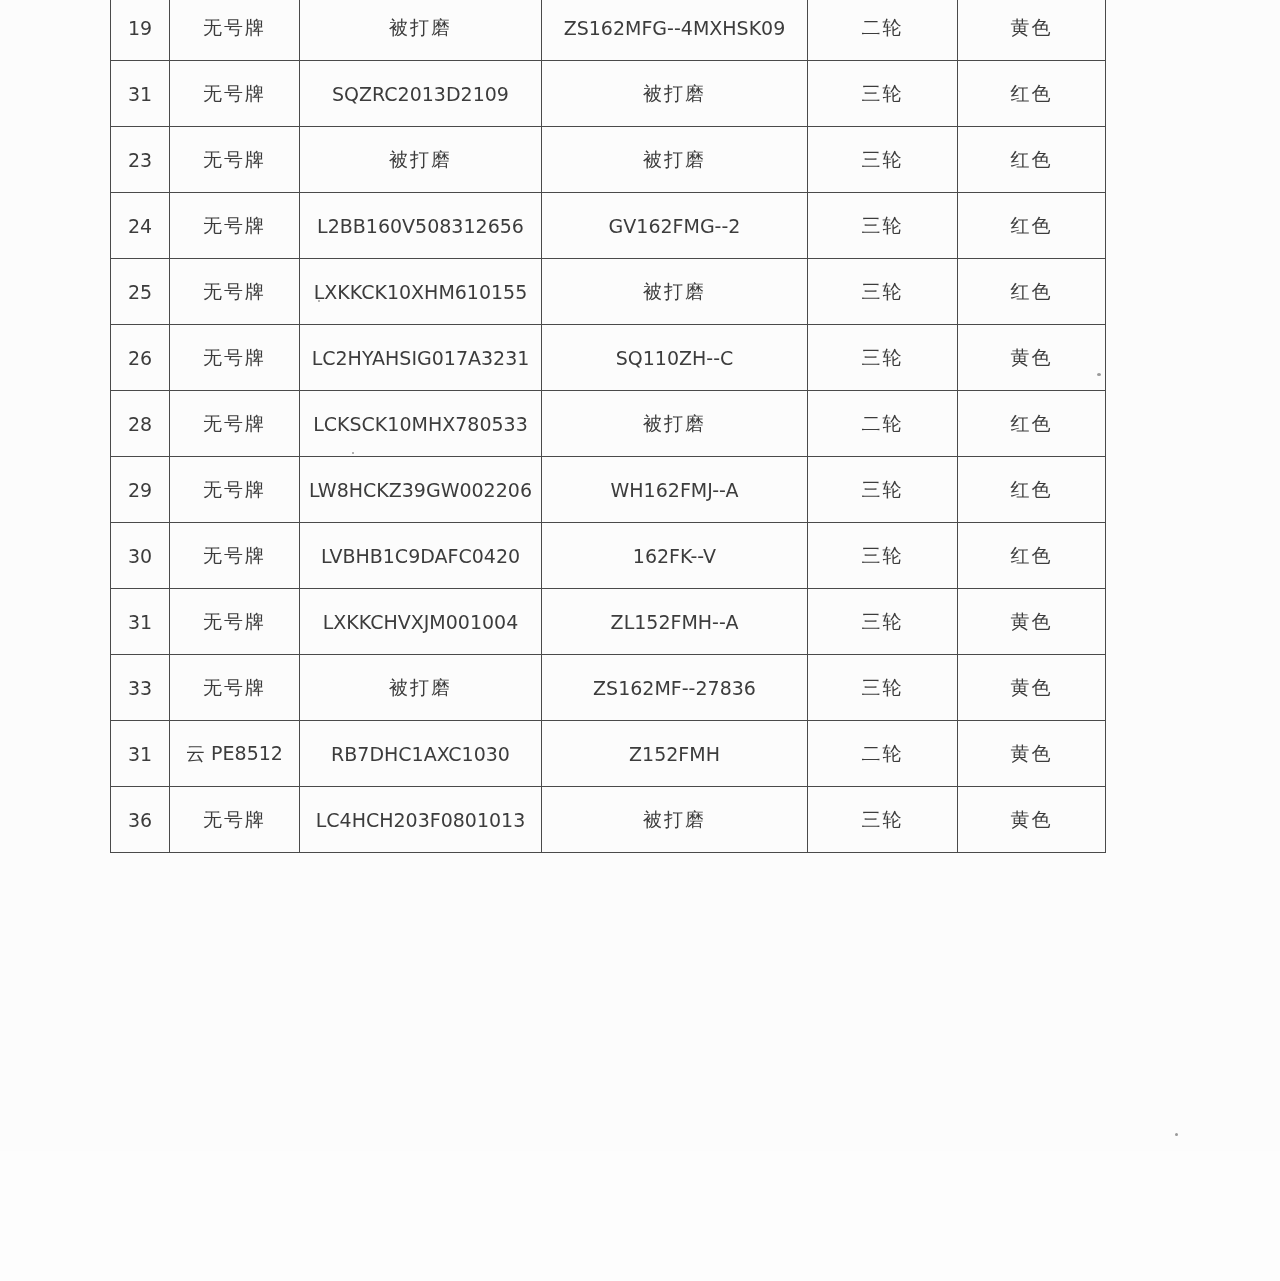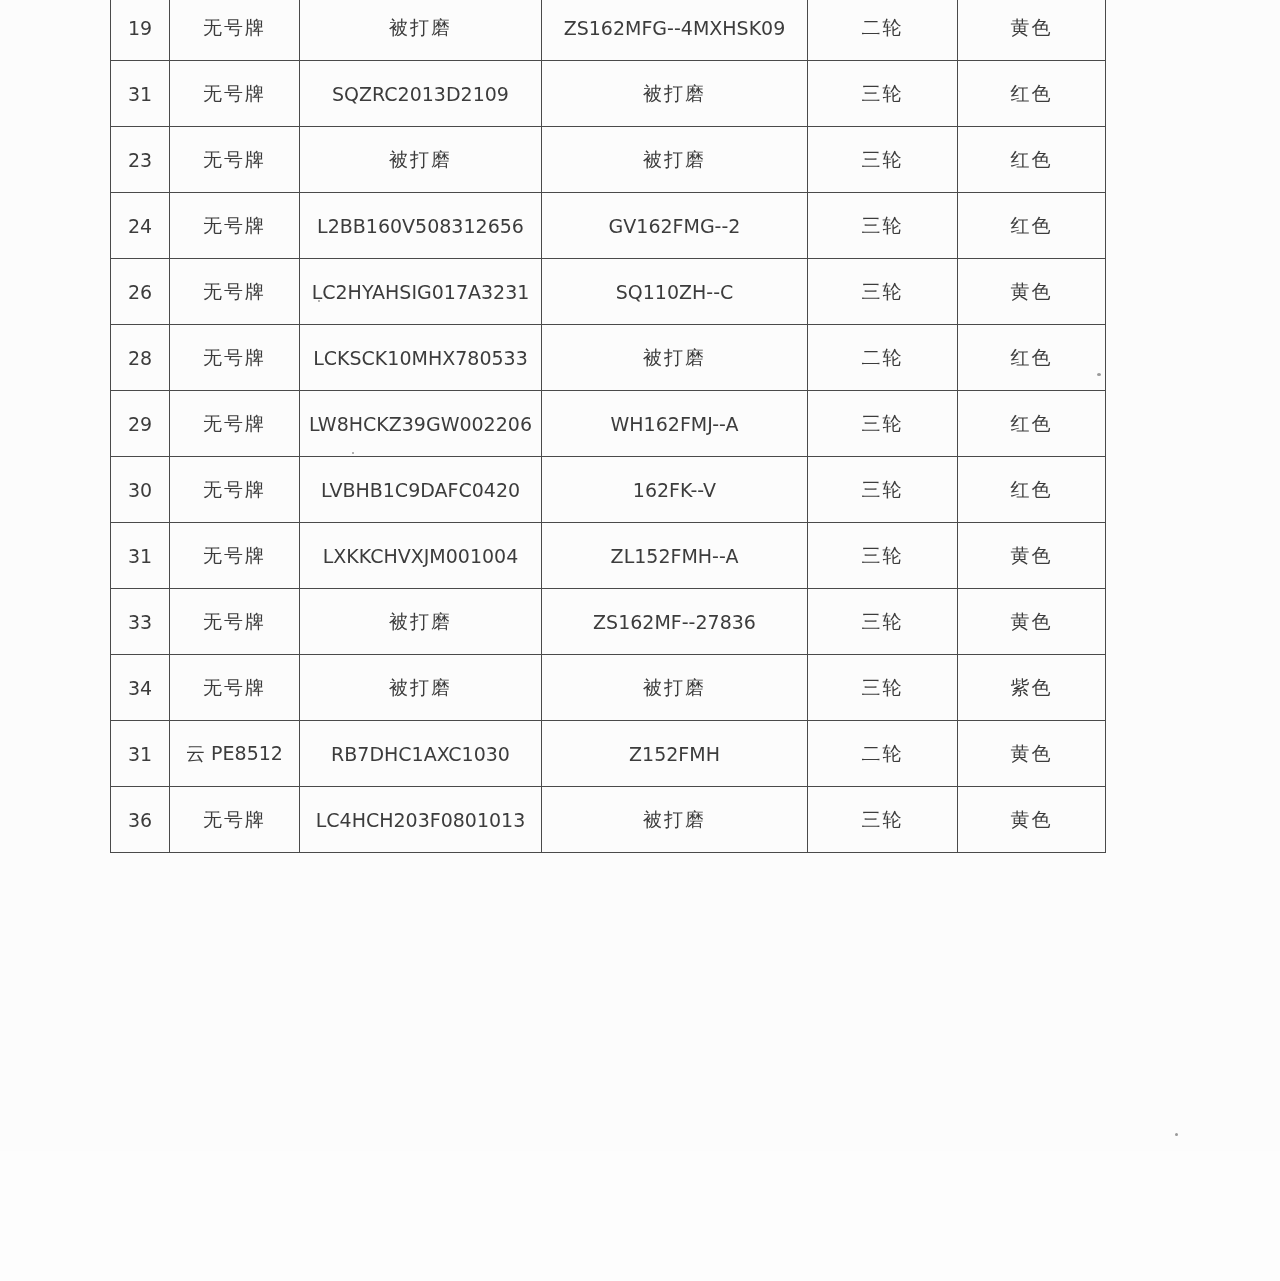--- a/index.html
+++ b/index.html
@@ -85,20 +85,28 @@
         </tr>
         <tr>
           <td class="c-num">24</td>
           <td class="c-plate cjk">无号牌</td>
           <td class="c-vin">L2BB160V508312656</td>
           <td class="c-eng">GV162FMG--2</td>
           <td class="c-type cjk">三轮</td>
           <td class="c-color cjk">红色</td>
         </tr>
         <tr>
+          <td class="c-num">25</td>
+          <td class="c-plate cjk">无号牌</td>
+          <td class="c-vin">LXKKCK10XHM610155</td>
+          <td class="c-eng cjk">被打磨</td>
+          <td class="c-type cjk">三轮</td>
+          <td class="c-color cjk">红色</td>
+        </tr>
+        <tr>
           <td class="c-num">26</td>
           <td class="c-plate cjk">无号牌</td>
           <td class="c-vin">LC2HYAHSIG017A3231</td>
           <td class="c-eng">SQ110ZH--C</td>
           <td class="c-type cjk">三轮</td>
           <td class="c-color cjk">黄色</td>
         </tr>
         <tr>
           <td class="c-num">28</td>
           <td class="c-plate cjk">无号牌</td>
@@ -133,28 +141,20 @@
         </tr>
         <tr>
           <td class="c-num">33</td>
           <td class="c-plate cjk">无号牌</td>
           <td class="c-vin cjk">被打磨</td>
           <td class="c-eng">ZS162MF--27836</td>
           <td class="c-type cjk">三轮</td>
           <td class="c-color cjk">黄色</td>
         </tr>
         <tr>
-          <td class="c-num">34</td>
-          <td class="c-plate cjk">无号牌</td>
-          <td class="c-vin cjk">被打磨</td>
-          <td class="c-eng cjk">被打磨</td>
-          <td class="c-type cjk">三轮</td>
-          <td class="c-color cjk">紫色</td>
-        </tr>
-        <tr>
           <td class="c-num">31</td>
           <td class="c-plate">云 PE8512</td>
           <td class="c-vin">RB7DHC1AXC1030</td>
           <td class="c-eng">Z152FMH</td>
           <td class="c-type cjk">二轮</td>
           <td class="c-color cjk">黄色</td>
         </tr>
         <tr>
           <td class="c-num">36</td>
           <td class="c-plate cjk">无号牌</td>

